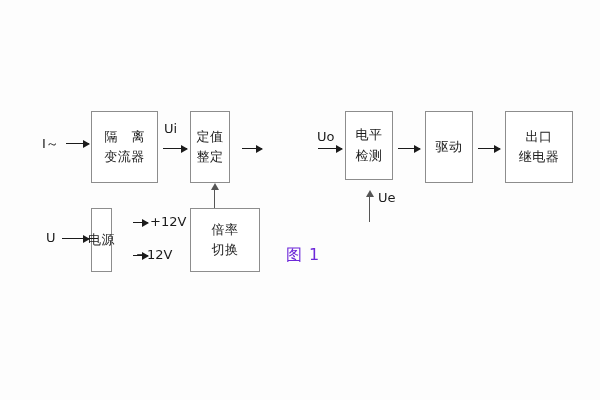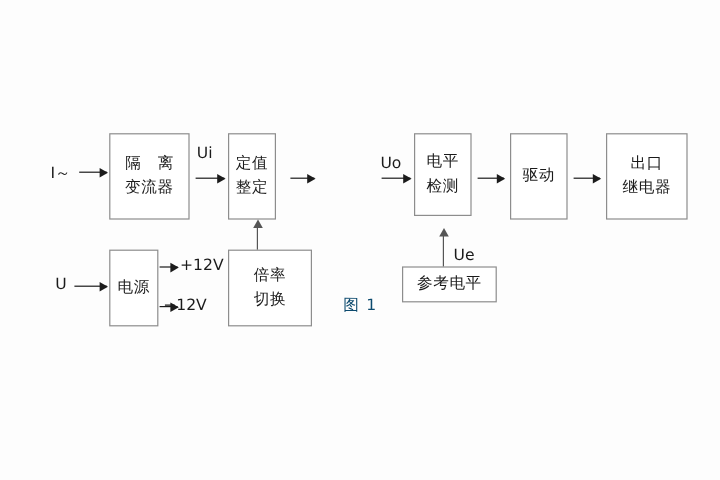--- a/index.html
+++ b/index.html
@@ -81,22 +81,22 @@
     top: -6px;
     left: -3.5px;
     width: 0;
     height: 0;
     border-bottom: 7px solid #555;
     border-left: 4px solid transparent;
     border-right: 4px solid transparent;
   }
   .caption {
     position: absolute;
-    font-size: 13px;
-    color: #0c4a6e;
+    font-size: 16px;
+    color: #6d28d9;
     letter-spacing: 1px;
   }
 </style>
 </head>
 <body>
 
 <div id="canvas">
   <div class="band"></div>
 
   <div class="label" style="left:42px; top:135px;">I～</div>
@@ -135,38 +135,35 @@
   <div class="arrow-h" style="left:478px; top:148px; width:22px;"></div>
 
   <div class="box" style="left:505px; top:111px; width:68px; height:72px;text-align:right;">
     <span class="ln">出口</span>
     <span class="ln">继电器</span>
   </div>
 
   <div class="label" style="left:46px; top:230px;">U</div>
   <div class="arrow-h" style="left:62px; top:238px; width:27px;"></div>
 
-  <div class="box" style="left:91px; top:208px; width:41px; height:64px;">
+  <div class="box" style="left:91px; top:208px; width:21px; height:64px;">
     <span class="ln">电源</span>
   </div>
 
   <div class="arrow-h" style="left:133px; top:222px; width:15px;"></div>
   <div class="label sm" style="left:150px; top:214px;">+12V</div>
 
   <div class="arrow-h" style="left:133px; top:255px; width:15px;"></div>
   <div class="label sm" style="left:136px; top:247px;">−12V</div>
 
   <div class="box" style="left:190px; top:208px; width:70px; height:64px;">
     <span class="ln">倍率</span>
     <span class="ln">切换</span>
   </div>
 
   <div class="arrow-v" style="left:214px; top:189px; height:19px;"></div>
 
-  <div class="box" style="left:335px; top:222px; width:79px; height:30px;">
-    <span class="ln">参考电平</span>
-  </div>
 
   <div class="arrow-v" style="left:369px; top:196px; height:26px;"></div>
-  <div class="label sm" style="left:378px; top:206px;">Ue</div>
+  <div class="label sm" style="left:378px; top:190px;">Ue</div>
 
   <div class="caption" style="left:286px; top:245px;">图 1</div>
 </div>
 
 </body></html>

